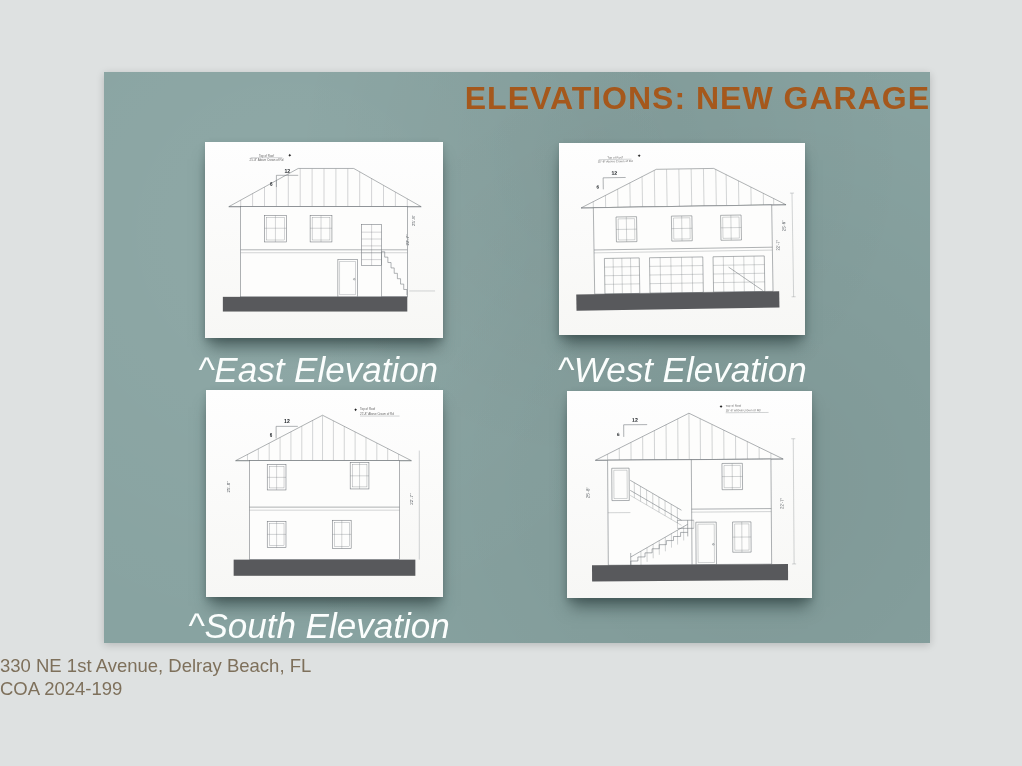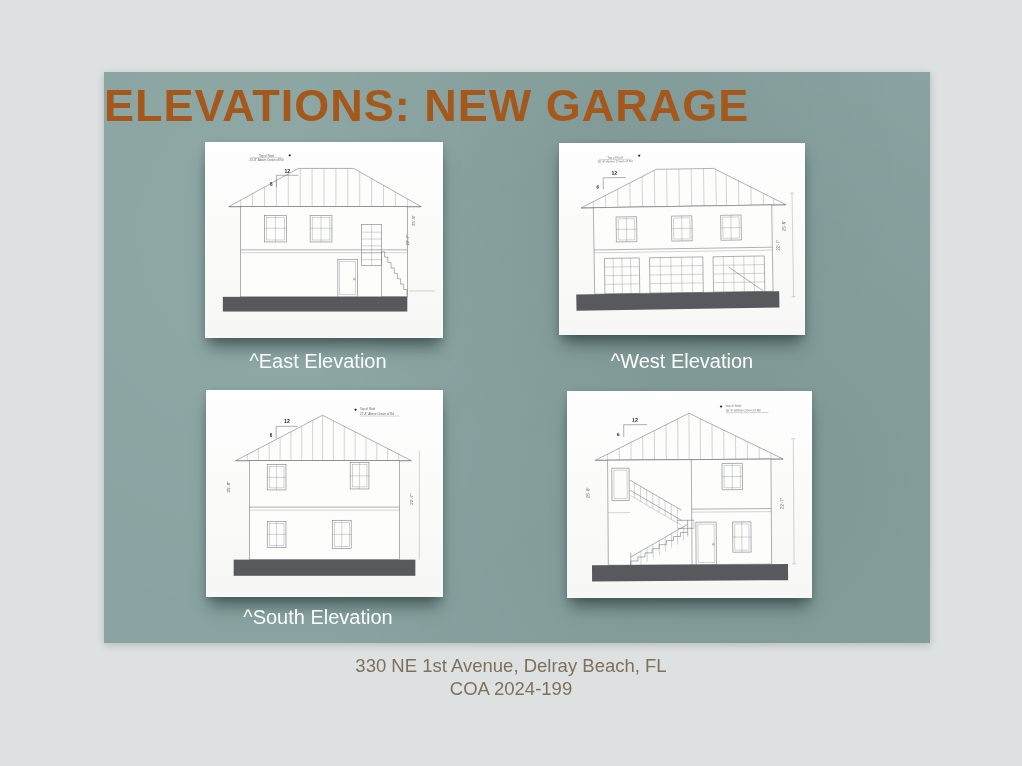--- a/index.html
+++ b/index.html
@@ -12,44 +12,44 @@
     position:absolute;left:104px;top:72px;width:826px;height:571px;
     background-image:
       radial-gradient(circle at 22% 28%, rgba(255,255,255,.06), transparent 55%),
       radial-gradient(circle at 78% 72%, rgba(0,0,0,.07), transparent 60%),
       radial-gradient(circle at 60% 15%, rgba(0,0,0,.05), transparent 45%);
     background-color:#88a3a1;
     box-shadow:0 2px 8px rgba(0,0,0,.18);
   }
   .slide-title{
     position:absolute;top:8px;left:0;right:0;margin:0;
-    text-align:left;font-size:45px;font-weight:bold;letter-spacing:1px;
+    text-align:right;font-size:32px;font-weight:bold;letter-spacing:1px;
     color:#a5581c;
   }
   .card{
     position:absolute;background:linear-gradient(180deg,#fefefe,#f7f7f5);
     box-shadow:0 13px 15px -4px rgba(30,48,48,.55), 0 3px 6px rgba(30,48,48,.22);
   }
   .card svg{display:block;width:100%;height:100%;}
   .card.west svg{transform:rotate(-0.9deg);}
   .card.north svg{transform:rotate(-0.4deg);}
   .card.east{left:101px;top:70px;width:238px;height:196px;}
   .card.west{left:455px;top:71px;width:246px;height:192px;}
   .card.south{left:102px;top:318px;width:237px;height:207px;}
   .card.north{left:463px;top:319px;width:245px;height:207px;}
   .elev-label{
-    position:absolute;color:#fbfefd;font-size:20px;
+    position:absolute;color:#fbfefd;font-style:italic;font-size:35px;
     text-align:center;white-space:nowrap;
   }
   .elev-label.r1{top:278px;}
   .elev-label.r2{top:534px;}
   .elev-label.c1{left:84px;width:260px;}
   .elev-label.c2{left:448px;width:260px;}
   .footer{
-    position:absolute;left:0;right:0;top:654px;text-align:center;
+    position:absolute;left:0;right:0;top:654px;
     color:#7e705b;font-size:18.5px;line-height:23px;
   }
   
   svg line, svg path, svg polygon, svg polyline, svg rect, svg circle{
     stroke:#6e7378;stroke-width:.55;fill:none;
   }
   svg .paper{fill:#fdfdfc;}
   svg .fnd{fill:#58595c;stroke:none;}
   svg .thin{stroke-width:.3;}
   svg text{stroke:none;fill:#40454a;font-family:"Liberation Sans",sans-serif;}

